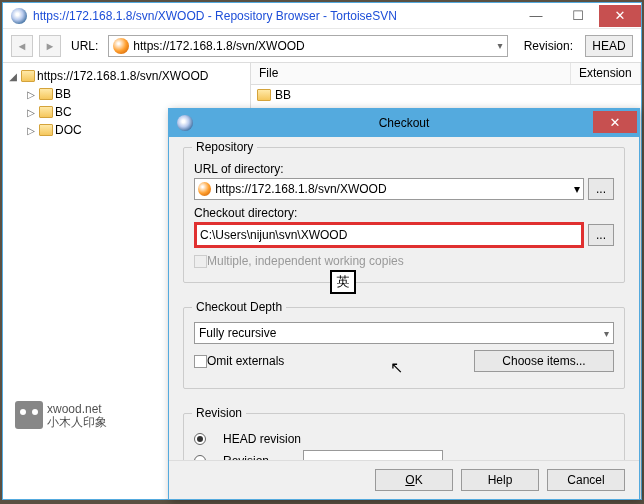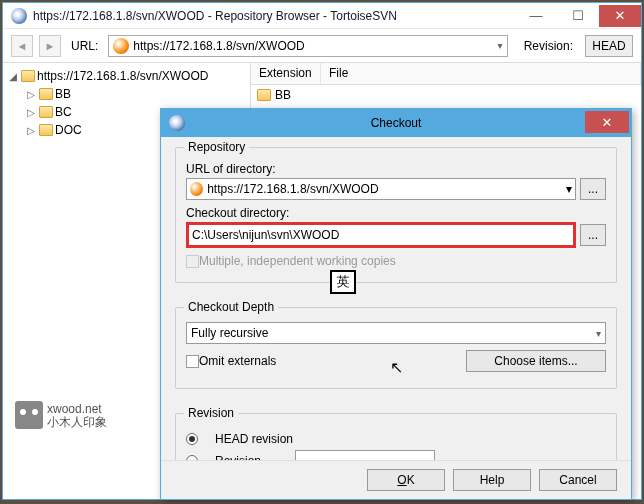--- a/index.html
+++ b/index.html
@@ -1,20 +1,20 @@
 <!DOCTYPE html>
 <html><head>
 <meta charset="utf-8">
 <style>
 *{box-sizing:border-box;font-family:"Segoe UI",Tahoma,sans-serif;font-size:12px;margin:0;padding:0}
 body{background:#5a5042;width:644px;height:504px;position:relative;overflow:hidden}
 .mainwin{position:absolute;left:2px;top:2px;width:640px;height:498px;background:#fff;border:1px solid #54aade}
 .titlebar{height:26px;background:#fff;display:flex;align-items:center;padding:0 0 0 8px;border-bottom:1px solid #e8e8e8}
 .titlebar .ticon{width:16px;height:16px;background:radial-gradient(circle at 40% 40%,#fff 10%,#bce 40%,#369 80%);border-radius:50%;margin-right:6px}
-.titlebar .ttl{flex:1;color:#0f172a}
+.titlebar .ttl{flex:1;color:#1d4ed8}
 .winbtns{display:flex}
 .winbtn{width:42px;height:22px;display:flex;align-items:center;justify-content:center;color:#555;font-size:13px}
 .winbtn.close{background:#c75050;color:#fff}
 .toolbar{height:34px;display:flex;align-items:center;padding:4px 8px;gap:6px;border-bottom:1px solid #ddd}
 .navbtn{width:22px;height:22px;border:1px solid #ccc;background:#f5f5f5;display:flex;align-items:center;justify-content:center;color:#999;font-size:11px}
 .urllbl{margin:0 4px}
 .urlbar{flex:1;height:22px;border:1px solid #aaa;display:flex;align-items:center;padding:0 4px;background:#fff}
 .urlbar .globe{width:16px;height:16px;background:radial-gradient(circle at 35% 35%,#fff 5%,#ffa030 50%,#d06000 90%);border-radius:50%;margin-right:4px}
 .urlbar .dd{margin-left:auto;color:#666;font-size:10px}
 .revlbl{margin-left:10px}
@@ -26,21 +26,21 @@
 .fld{width:14px;height:12px;background:linear-gradient(#ffe9a8,#f5c75d);border:1px solid #d4a33b;border-radius:1px}
 .flist{flex:1;background:#fff}
 .fhead{display:flex;height:22px;border-bottom:1px solid #ddd;background:#fafafa}
 .fcol{padding:3px 8px;border-right:1px solid #e5e5e5}
 .frow{display:flex;align-items:center;height:20px;padding:2px 6px;gap:4px}
 .watermark{position:absolute;left:12px;bottom:70px;display:flex;align-items:flex-end;gap:4px;opacity:.7}
 .robot{width:28px;height:28px;background:#555;border-radius:3px;position:relative}
 .robot:before{content:"";position:absolute;left:5px;top:8px;width:6px;height:6px;background:#fff;border-radius:50%}
 .robot:after{content:"";position:absolute;right:5px;top:8px;width:6px;height:6px;background:#fff;border-radius:50%}
 .wm-txt{font-size:11px;line-height:1.1}
-.dialog{position:absolute;left:160px;top:108px;width:472px;height:392px;background:#f0f0f0;border:1px solid #54aade;box-shadow:2px 2px 8px rgba(0,0,0,.3)}
+.dialog{position:absolute;left:168px;top:108px;width:472px;height:392px;background:#f0f0f0;border:1px solid #54aade;box-shadow:2px 2px 8px rgba(0,0,0,.3)}
 .dlg-title{height:28px;background:#54aade;display:flex;align-items:center;padding-left:8px;color:#000}
 .dlg-title .dicon{width:16px;height:16px;background:radial-gradient(circle at 40% 40%,#fff 10%,#bce 40%,#369 80%);border-radius:50%;margin-right:6px}
 .dlg-title .dttl{flex:1;text-align:center;padding-right:30px}
 .dlg-close{width:44px;height:22px;background:#c75050;color:#fff;display:flex;align-items:center;justify-content:center;position:absolute;right:2px;top:2px;font-size:13px}
 .dlg-body{padding:10px 14px}
 .grp{border:1px solid #ccc;border-radius:2px;padding:14px 10px 10px;margin-bottom:24px;position:relative}
 .grp-lbl{position:absolute;top:-8px;left:8px;background:#f0f0f0;padding:0 4px}
 .lbl{margin-bottom:2px;display:block}
 .row{display:flex;align-items:center;gap:4px;margin-bottom:6px}
 .inpwrap{flex:1;height:22px;border:1px solid #999;background:#fff;display:flex;align-items:center;padding:0 3px}
@@ -113,22 +113,22 @@
       <div class="watermark">
         <div class="robot"></div>
         <div class="wm-txt">
             <div>xwood.net</div>
             <div>小木人印象</div>
           </div>
       </div>
     </div>
     <div class="flist">
       <div class="fhead">
+        <div class="fcol" style="flex:1">File</div>
         <div class="fcol" style="width:70px">Extension</div>
-        <div class="fcol" style="flex:1">File</div>
       </div>
       <div class="frow">
         <div class="fld"></div>
         <span>BB</span>
       </div>
     </div>
   </div>
 </div>
 
 <div class="dialog">

